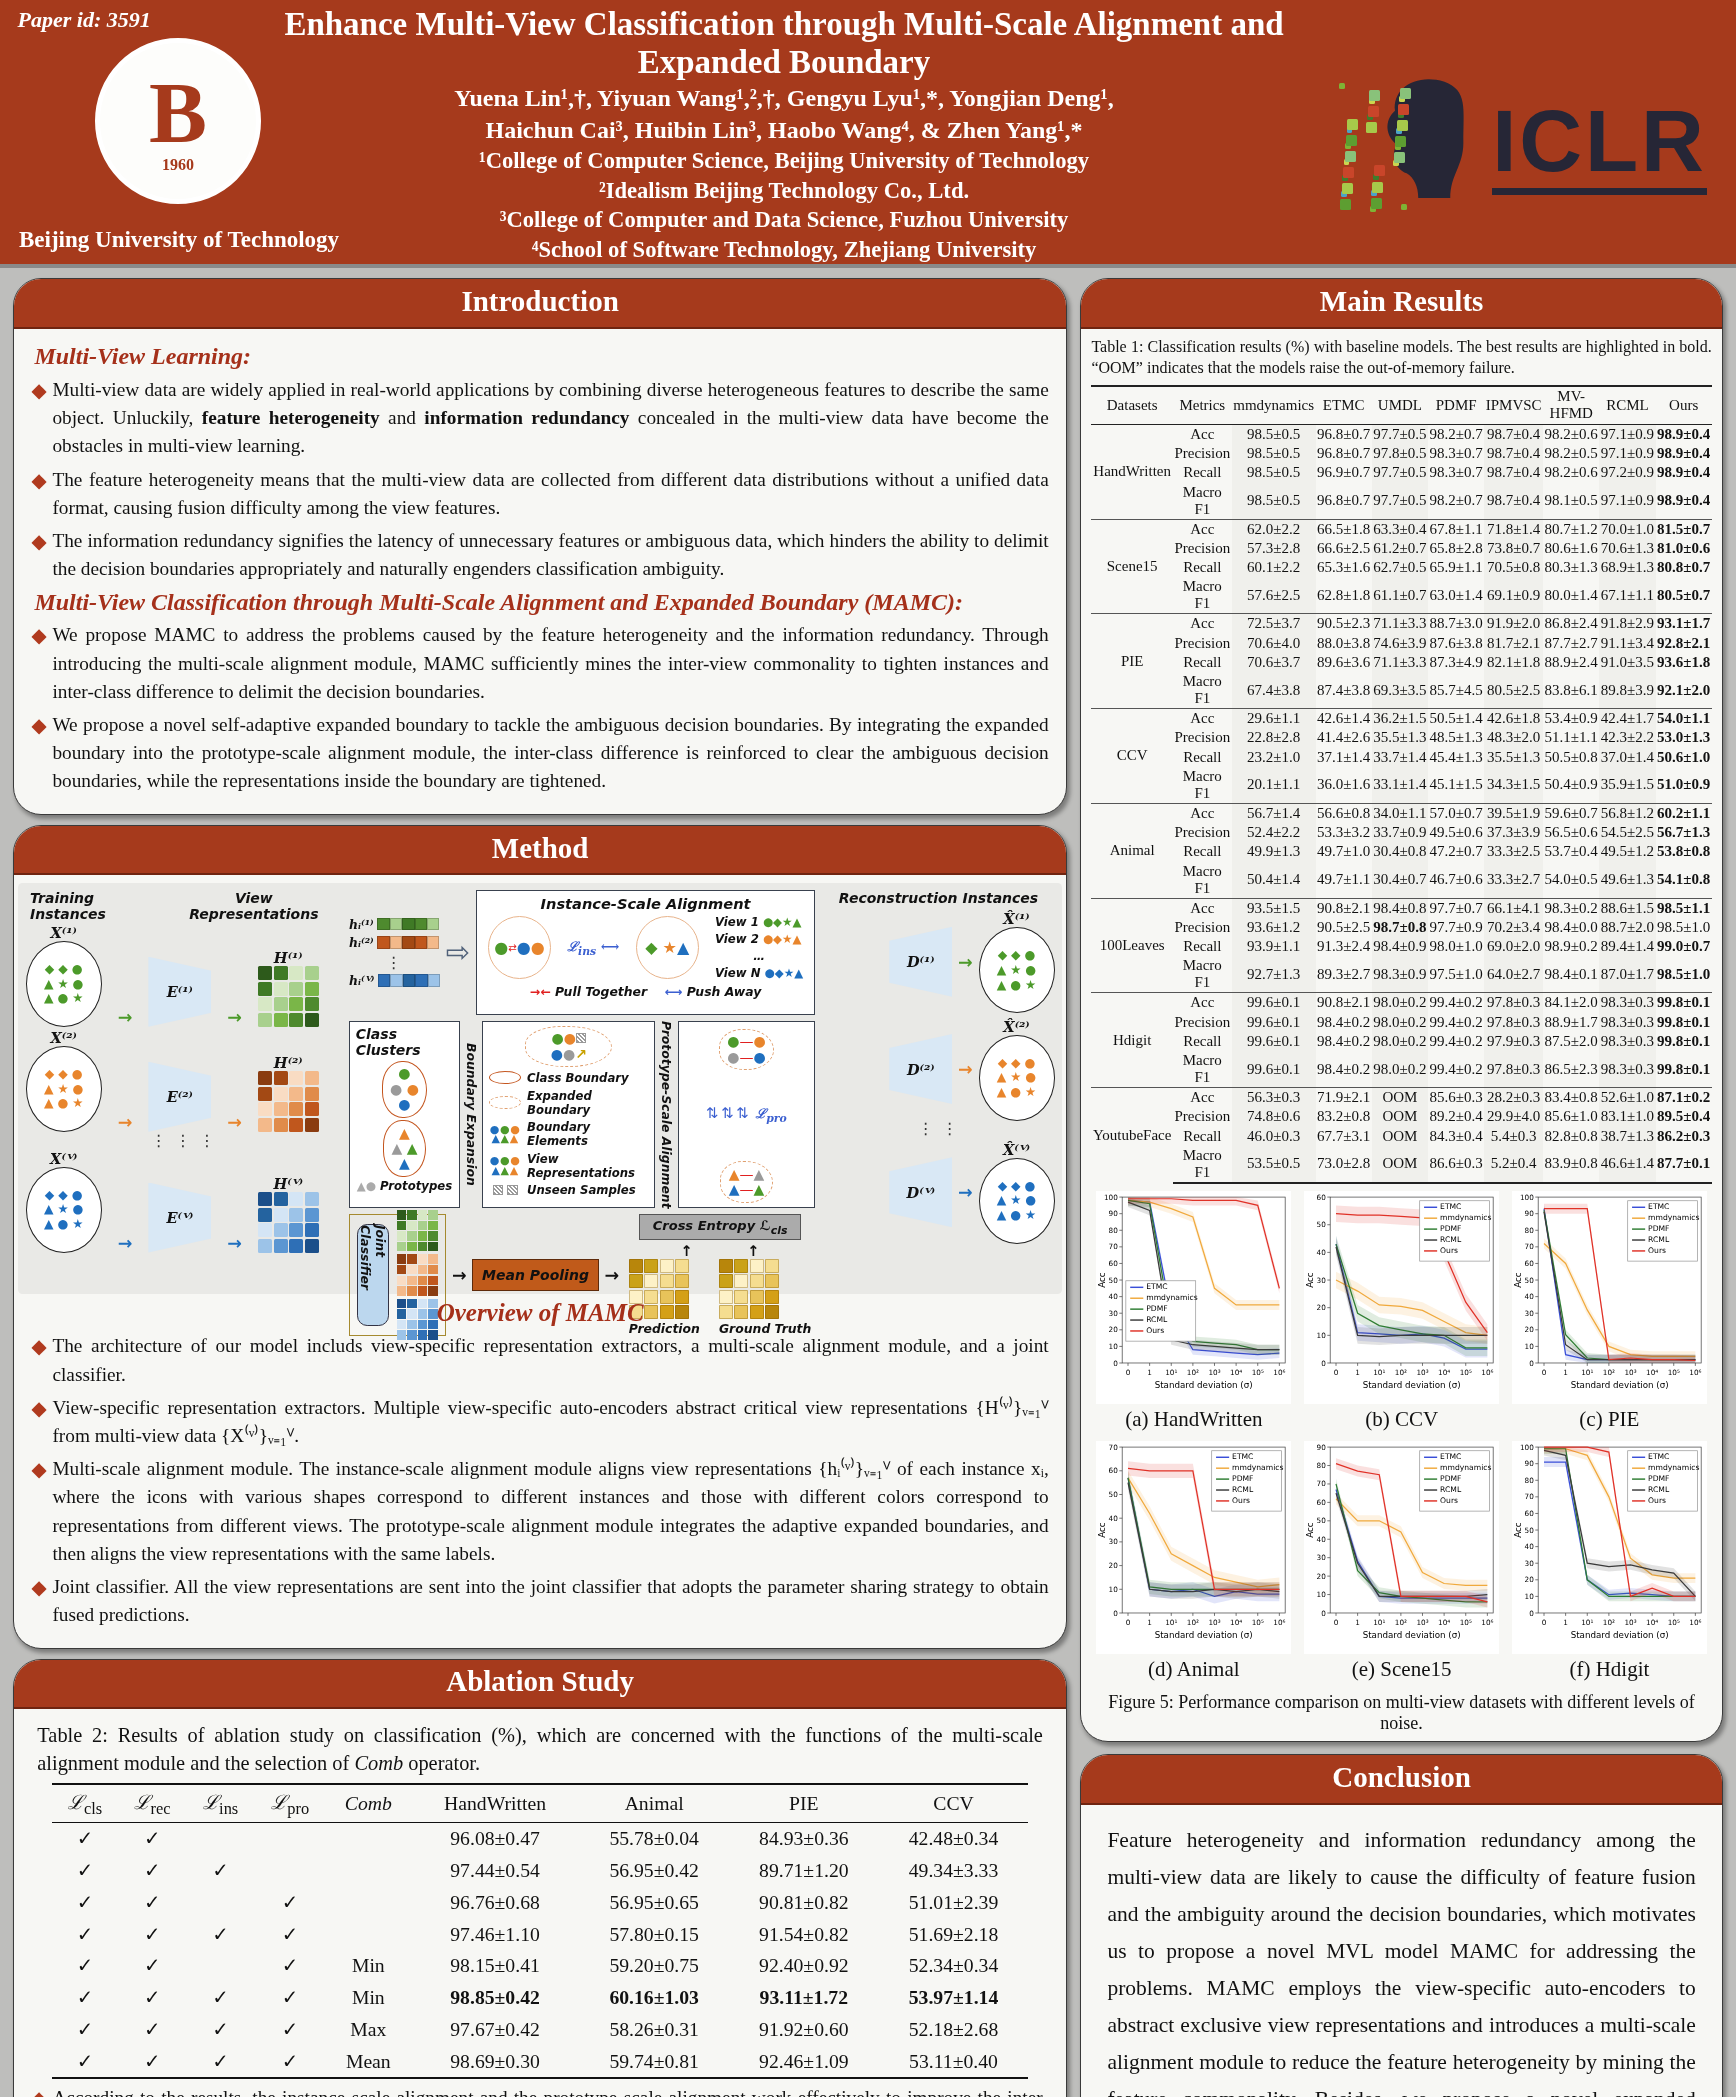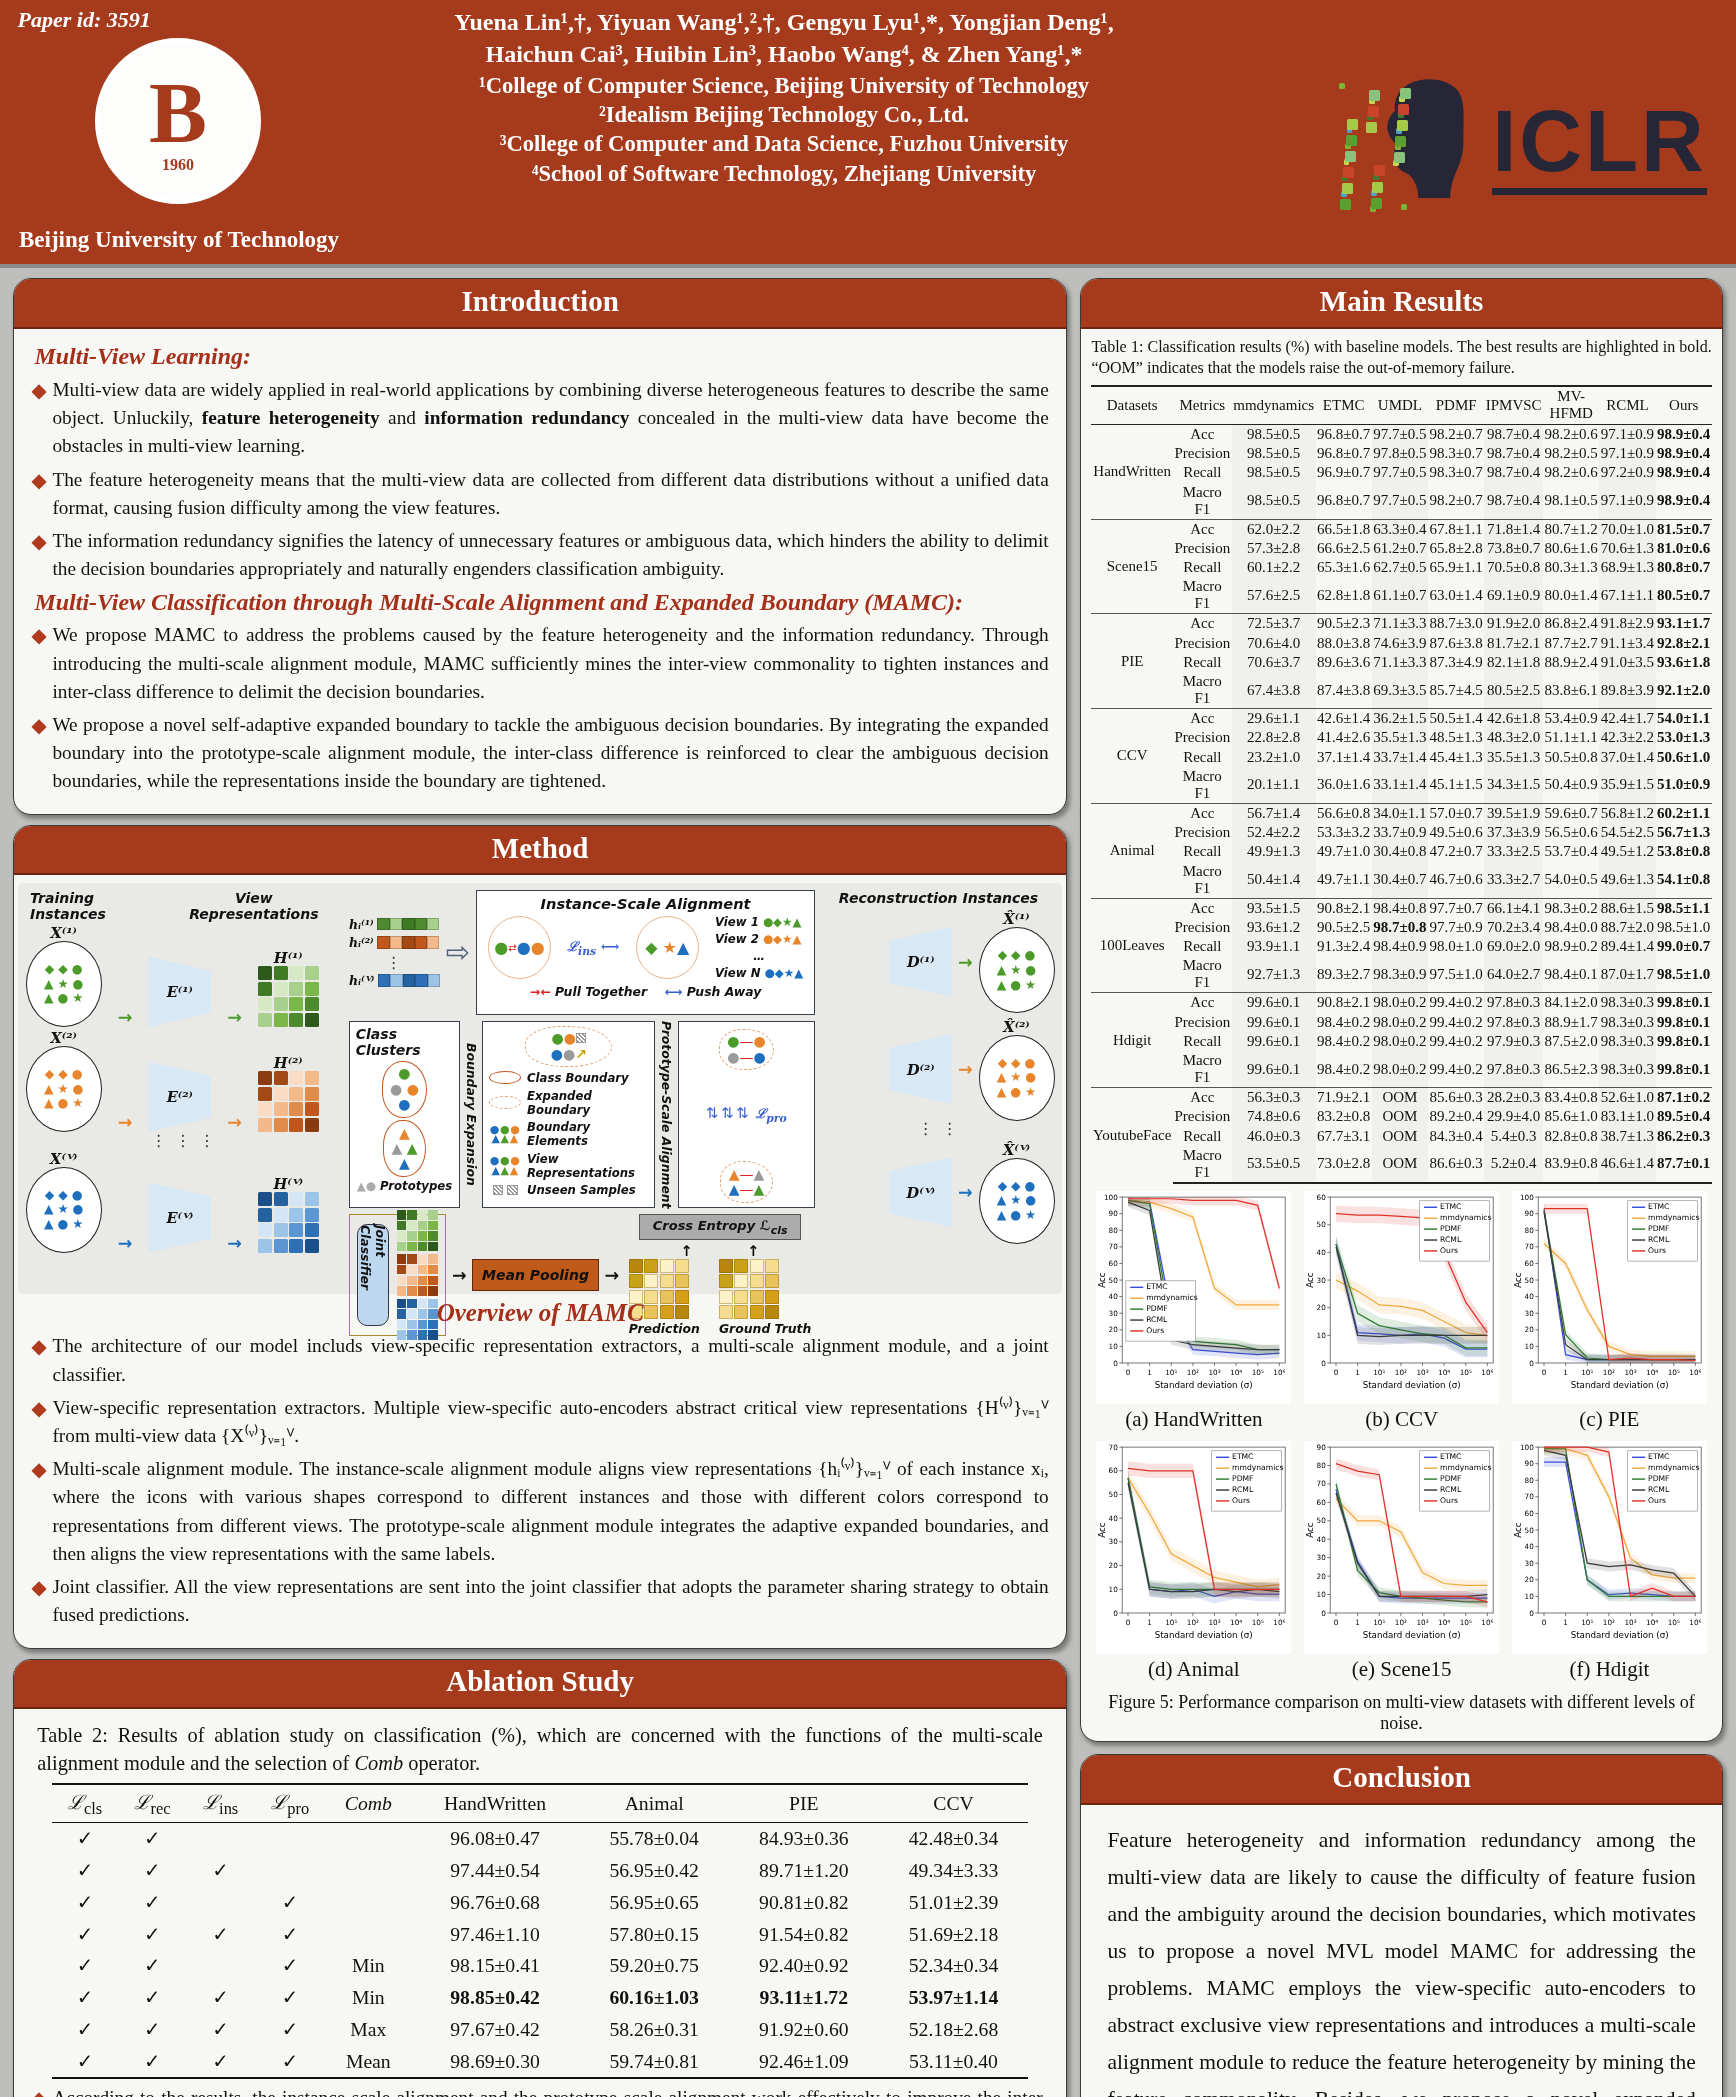--- a/index.html
+++ b/index.html
@@ -23,21 +23,21 @@
   .hdr-auth{font:bold 24px "Liberation Serif",serif;line-height:1.35;}
   .hdr-aff{font:bold 22.6px "Liberation Serif",serif;line-height:1.3;}
   .iclr{position:absolute;right:22px;top:73px;width:379px;height:160px;}
   .iclr-word{position:absolute;right:7.3px;top:22px;font:bold 87px "Liberation Sans",sans-serif;
     color:#262636;letter-spacing:2.9px;border-bottom:7.3px solid #262636;line-height:1.05;padding-bottom:1.5px;}
   .iclr-face{position:absolute;left:0;top:0;width:168px;height:160px;}
   
   .content{display:flex;gap:13px;padding:10.2px 13px;}
   .col-l{width:1055px;display:flex;flex-direction:column;gap:10.2px;}
   .col-r{flex:1;display:flex;flex-direction:column;gap:11.7px;}
-  .panel{background:var(--panel);border:1.5px solid #3a3a3a;border-radius:18px;overflow:hidden;
+  .panel{background:var(--panel);border:1.5px solid #3a3a3a;border-radius:28px;overflow:hidden;
     box-shadow:2.9px 3.6px 4.4px rgba(0,0,0,.35);}
   .panel-hd{background:var(--red);color:#fff;text-align:center;font:bold 29px "Liberation Serif",serif;
     padding:5.8px 0 8.7px 0;border-bottom:2.2px solid #6f2410;}
   .panel-bd{padding:10.2px 17.5px 13px 17.5px;}
   
   .rhead{color:var(--red2);font:italic bold 24px "Liberation Serif",serif;margin:4.4px 0 5.8px 2.9px;}
   .bullet{display:flex;margin:5.1px 0;}
   .bullet .dm{color:var(--diamond);font-size:19.7px;line-height:1.45;margin-right:5.8px;flex:0 0 auto;}
   .bullet .tx{font-size:19.3px;line-height:1.46;text-align:justify;flex:1;}
   
@@ -140,20 +140,21 @@
 <div class="poster">
 
   <div class="hdr">
     <div class="paper-id">Paper id: 3591</div>
     <div class="seal">
       <div class="sealB">B</div>
       <div class="sealyr">1960</div>
     </div>
     <div class="org">Beijing University of Technology</div>
     <div class="hdr-center">
+      <div class="hdr-title">Enhance Multi-View Classification through Multi-Scale Alignment and Expanded Boundary</div>
       <div class="hdr-auth">Yuena Lin¹,†, Yiyuan Wang¹,²,†, Gengyu Lyu¹,*, Yongjian Deng¹,</div>
       <div class="hdr-auth">Haichun Cai³, Huibin Lin³, Haobo Wang⁴, &amp; Zhen Yang¹,*</div>
       <div class="hdr-aff">¹College of Computer Science, Beijing University of Technology</div>
       <div class="hdr-aff">²Idealism Beijing Technology Co., Ltd.</div>
       <div class="hdr-aff">³College of Computer and Data Science, Fuzhou University</div>
       <div class="hdr-aff">⁴School of Software Technology, Zhejiang University</div>
     </div>
     <div class="iclr">
       <div class="iclr-face" id="iclrFace"><svg width="168" height="160" viewBox="0 0 230 220">
             <path d="M150 12 C110 0 78 22 82 52 C66 66 70 88 84 98 C76 114 82 132 98 138 C108 144 114 156 114 172 L158 172 C158 140 176 128 176 96 C176 48 182 24 150 12 Z" fill="#262636"></path>

